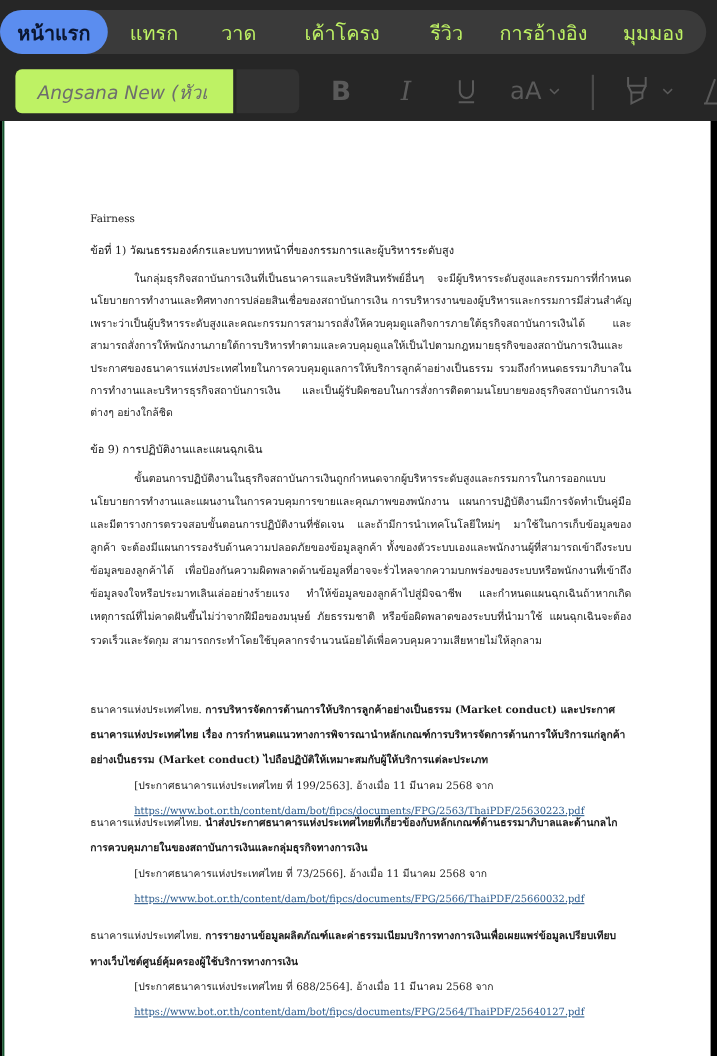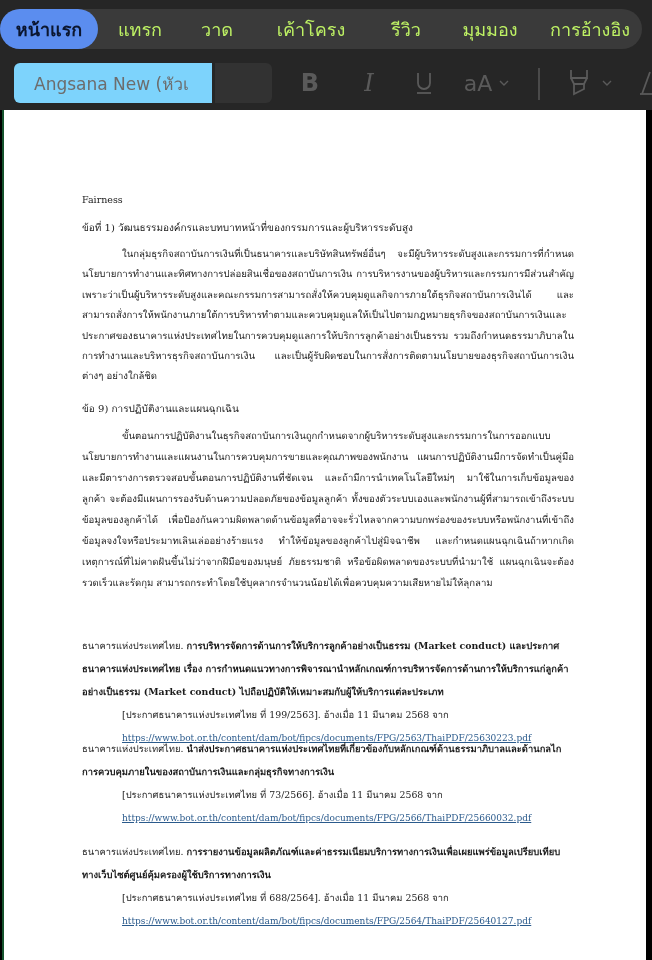--- a/index.html
+++ b/index.html
@@ -19,23 +19,23 @@
   .tab {
     height: 40px; display: flex; align-items: center; justify-content: center;
     font-size: 18px; color: #bef264; white-space: nowrap;
     font-family: "DejaVu Sans", sans-serif;
   }
   .tab.active { background: #5b8def; color: #0b1630; border-radius: 20px; font-weight: bold; }
 
   .toolbar { position: absolute; left: 0; top: 62px; width: 652px; height: 42px; }
   .font-field {
     position: absolute; left: 14px; top: 1px; width: 198px; height: 40px;
-    background: #7dd3fc; border-radius: 6px 0 0 6px;
+    background: #bef264; border-radius: 6px 0 0 6px;
     color: #6d6d6d; font-size: 17px; padding-left: 20px;
-    display: flex; align-items: center; overflow: hidden; white-space: nowrap;
+    display: flex; align-items: center; overflow: hidden; white-space: nowrap; font-style: italic;
   }
   .size-field {
     position: absolute; left: 215px; top: 1px; width: 57px; height: 40px;
     background: #323232; border-radius: 0 6px 6px 0;
   }
   .tool {
     position: absolute; top: 1px; height: 40px; display: flex; align-items: center; justify-content: center;
     color: #5a5a5a;
   }
   .tool-bold { left: 296px; width: 28px; font-weight: bold; font-size: 24px; }
@@ -80,22 +80,22 @@
 </head>
 <body>
 
 <div class="topbar">
   <div class="tabs">
     <div class="tab active" style="width:98px;">หน้าแรก</div>
     <div class="tab" style="width:84px;">แทรก</div>
     <div class="tab" style="width:70px;">วาด</div>
     <div class="tab" style="width:118px;">เค้าโครง</div>
     <div class="tab" style="width:72px;">รีวิว</div>
+    <div class="tab" style="width:104px;">การอ้างอิง</div>
     <div class="tab" style="width:96px;">มุมมอง</div>
-    <div class="tab" style="width:104px;">การอ้างอิง</div>
   </div>
 
   <div class="toolbar">
     <div class="font-field">Angsana New (หัวเ</div>
     <div class="size-field"></div>
 
     <div class="tool tool-bold">
       <span>B</span>
     </div>
     <div class="tool tool-italic">

